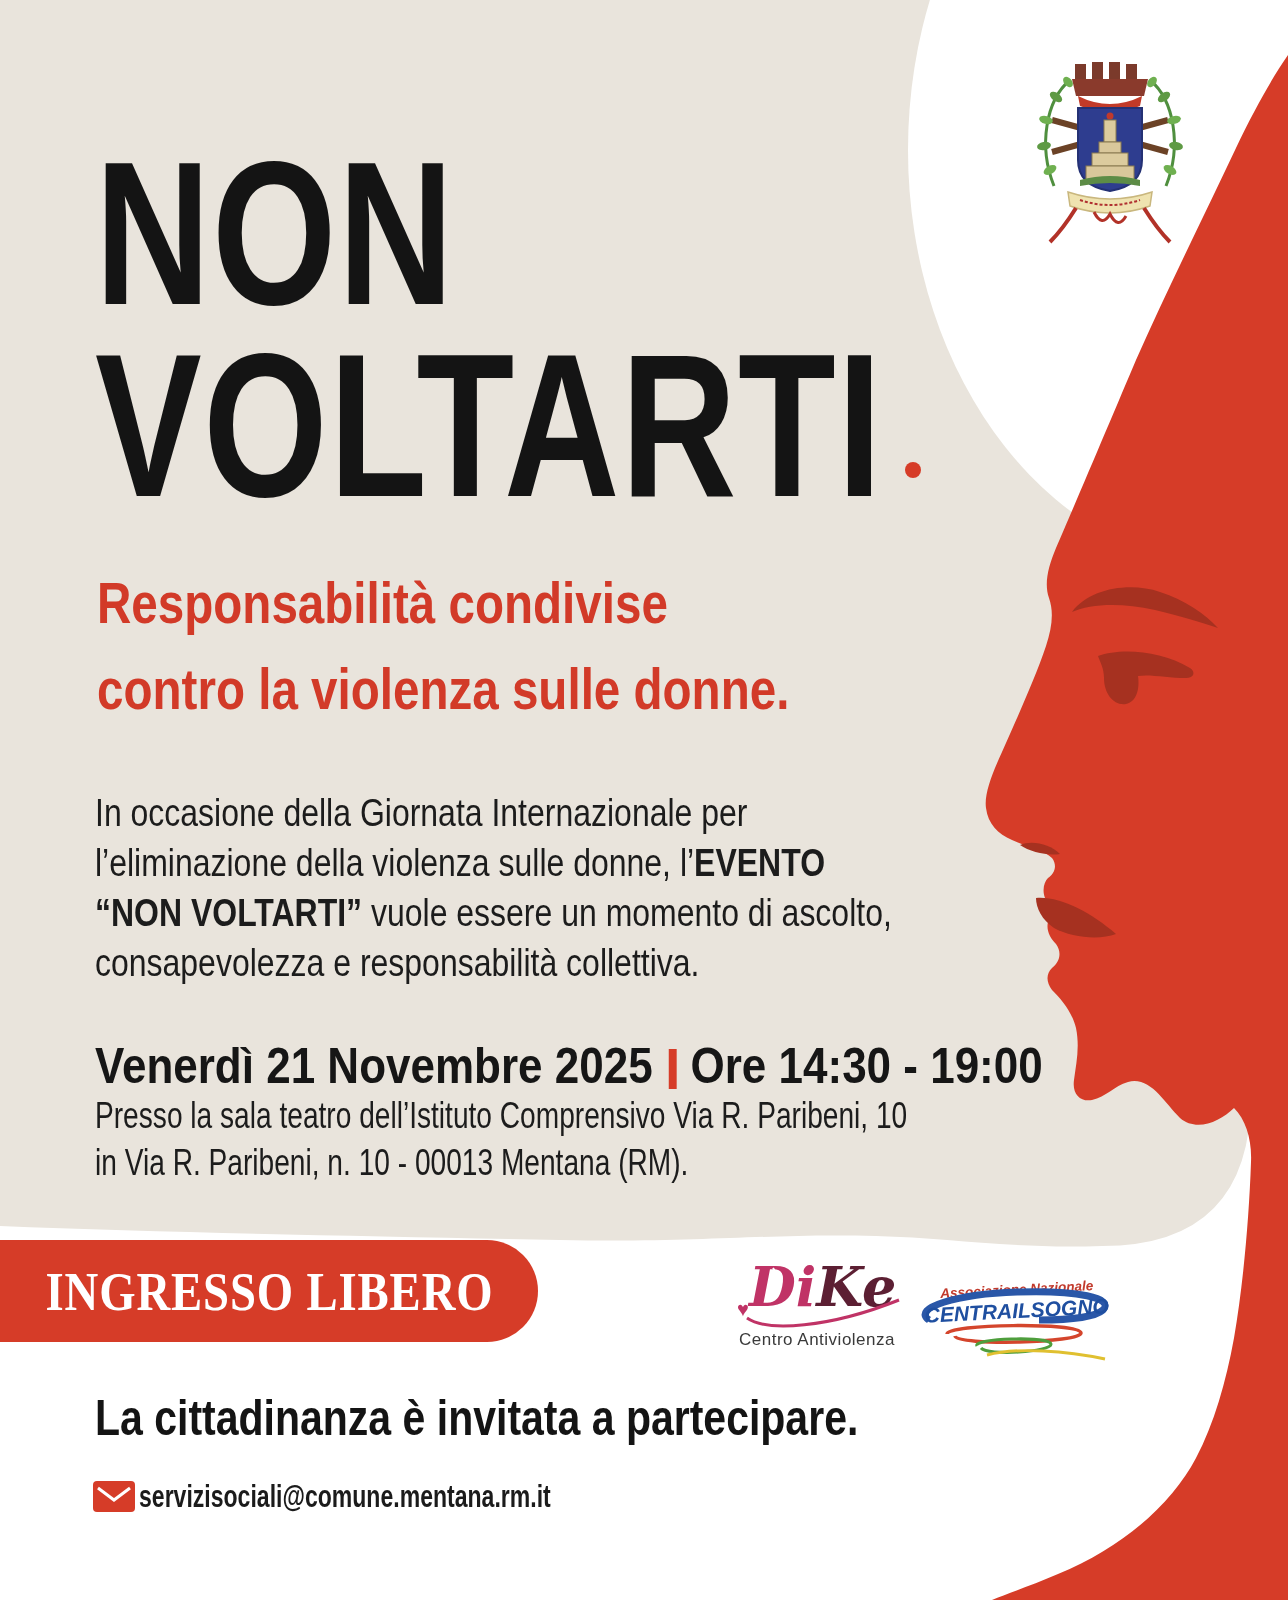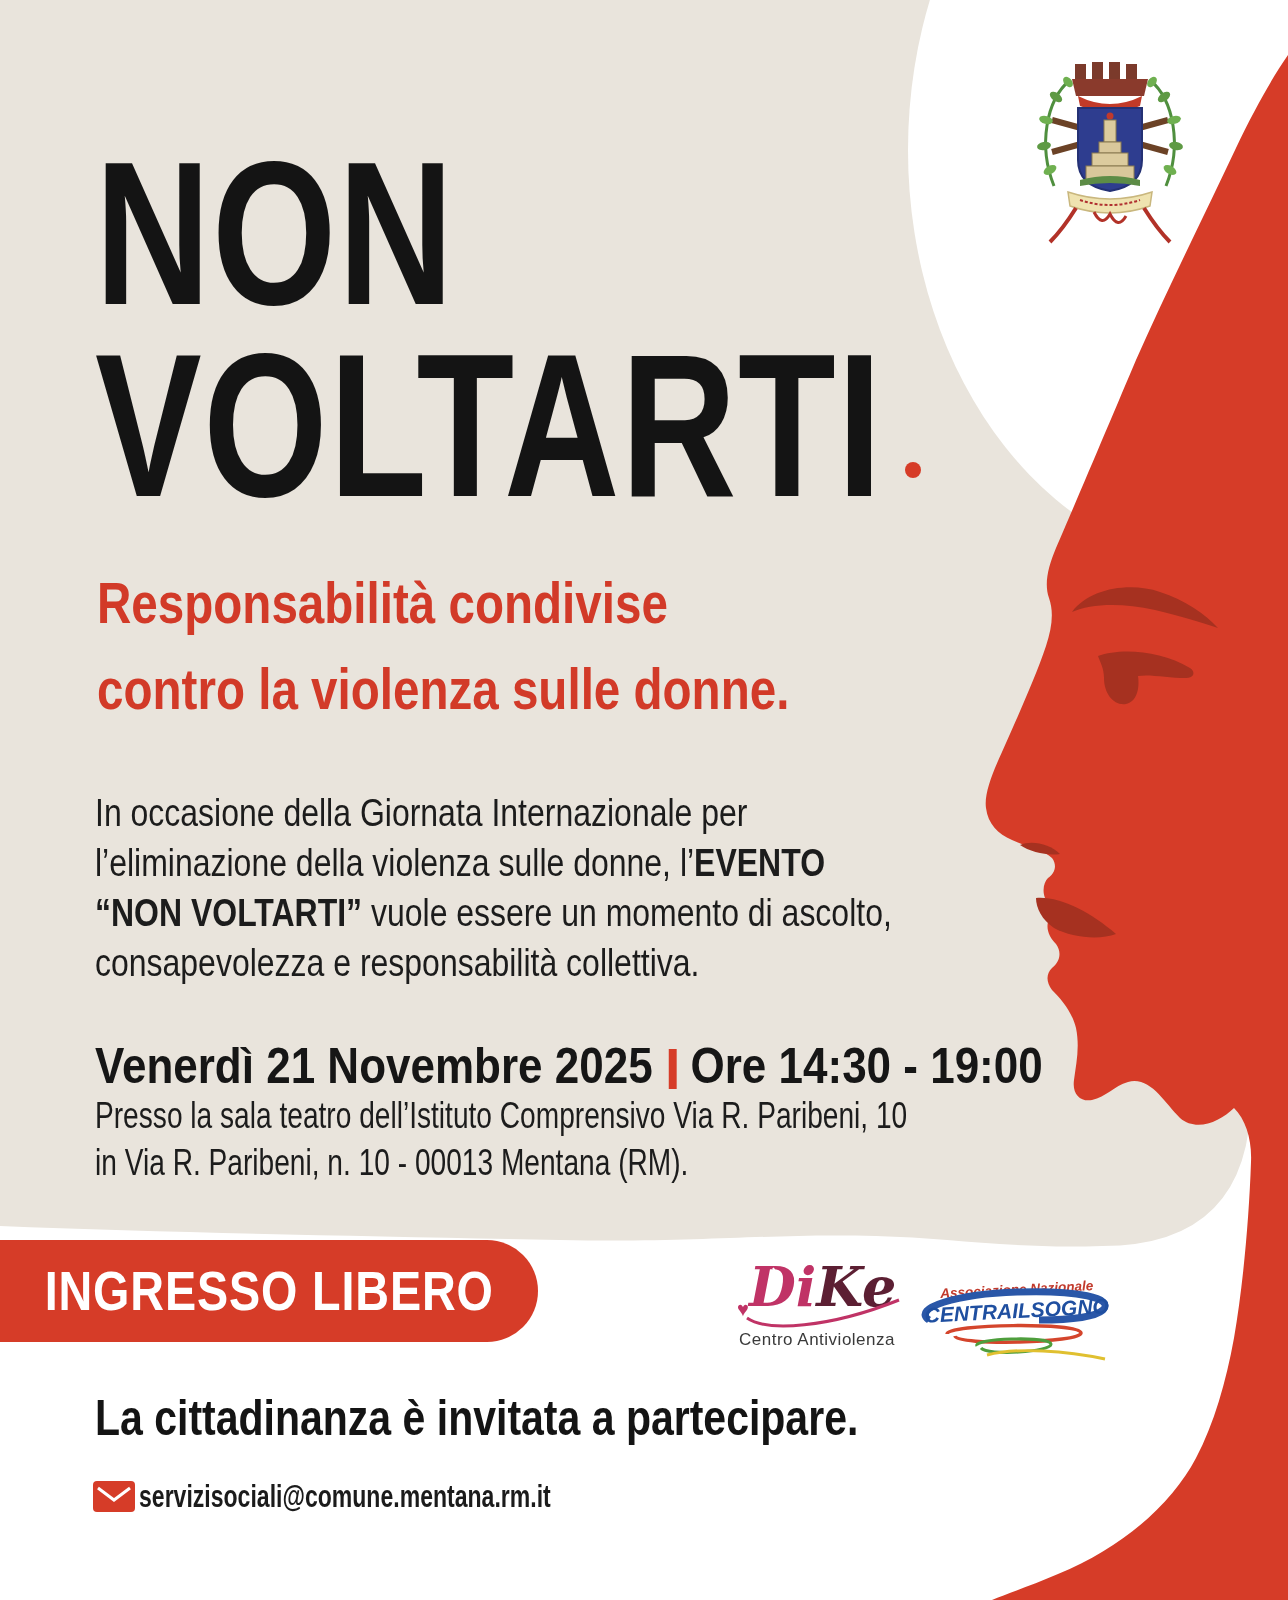--- a/index.html
+++ b/index.html
@@ -18,21 +18,21 @@
   .intro b{font-weight:800;}
   .dateline{left:95px;top:1038px;font-size:50px;line-height:56px;color:#161616;
          transform:scaleX(0.88);white-space:nowrap;}
   .dateline .d{font-weight:800;}
   .dateline .t{font-weight:600;}
   .vbar{display:inline-block;width:9px;height:40px;background:#D63C28;
         margin:0 16px 0 18px;vertical-align:-6px;}
   .venue{left:95px;top:1092px;font-size:37px;font-weight:500;line-height:47px;
          color:#1c1c1c;transform:scaleX(0.76);white-space:nowrap;}
   .banner{left:0;top:1240px;width:538px;height:102px;background:#D63C28;
-          border-radius:0 52px 52px 0;display:flex;align-items:center;justify-content:center;}
+          border-radius:0 52px 52px 0;display:flex;align-items:center;justify-content:center;font-family:Liberation Serif, serif;}
   .banner span{color:#fff;font-size:55px;font-weight:800;letter-spacing:1px;
           transform:scaleX(0.85);white-space:nowrap;}
   .invite{left:95px;top:1389px;font-size:50px;font-weight:800;color:#141414;
           transform:scaleX(0.82);white-space:nowrap;}
   .email-row{left:93px;top:1478px;display:flex;align-items:center;gap:4px;}
   .email-row .mail-txt{font-size:32px;font-weight:600;color:#1b1b1b;
           transform:scaleX(0.72);transform-origin:left center;white-space:nowrap;}
   .logo-svg{position:absolute;}
 </style>
 </head>

